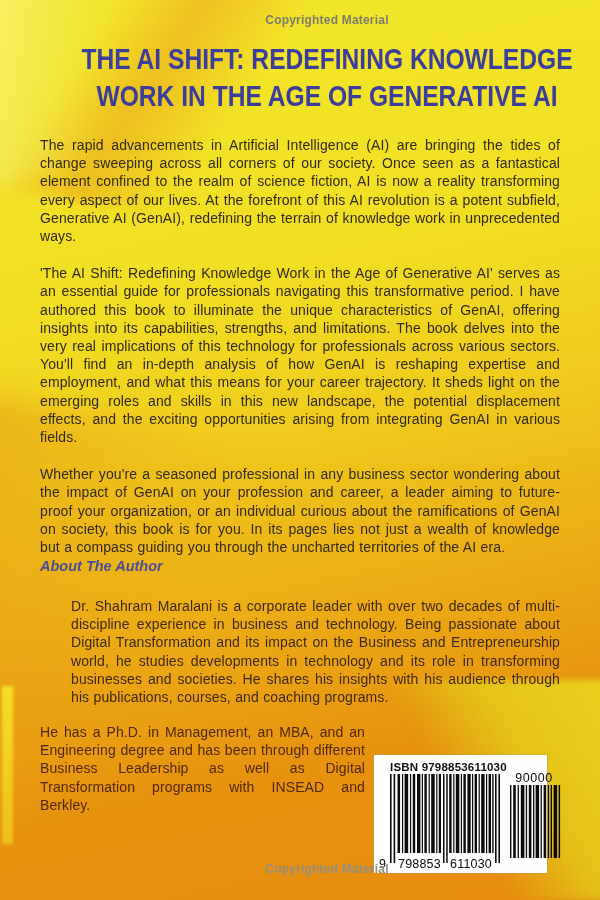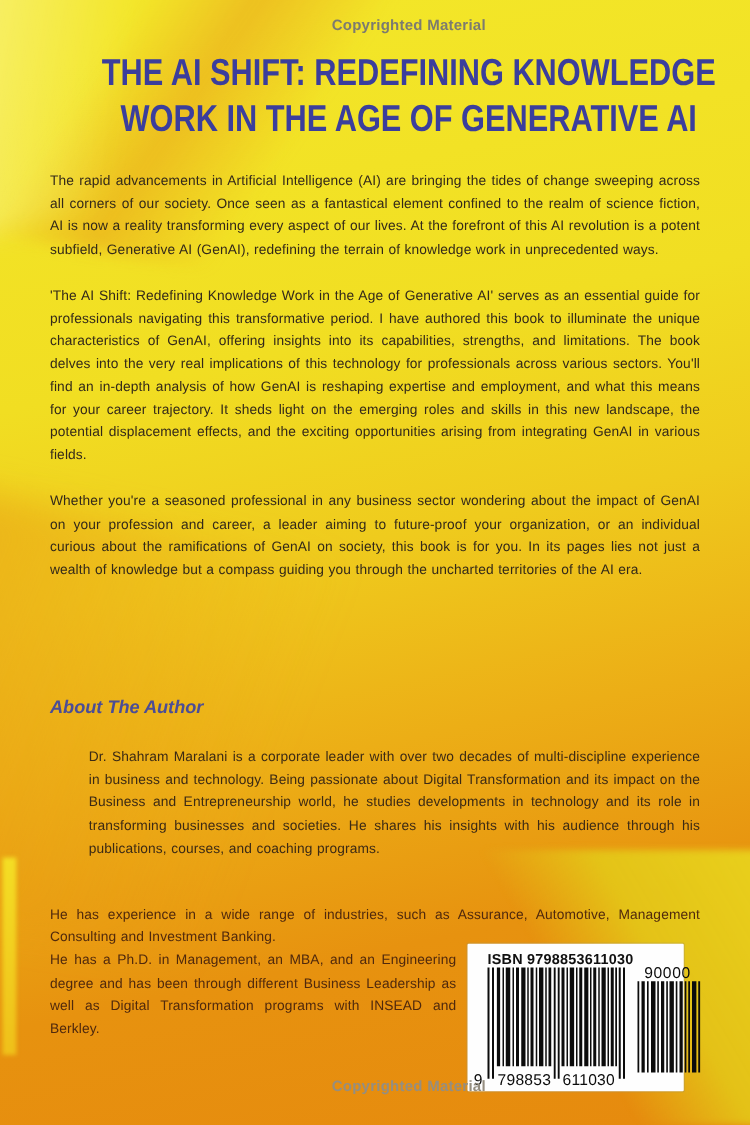--- a/index.html
+++ b/index.html
@@ -27,21 +27,21 @@
 
   .copyright{position:absolute;width:100%;text-align:center;font-weight:bold;font-size:12px;letter-spacing:.2px;}
   .copyright.top{top:13px;color:#7c7b70;}
   .copyright.bottom{top:862px;color:#958e80;}
 
   .title{position:absolute;top:40px;width:100%;text-align:center;
     color:#3b3e9c;font-weight:800;font-size:30px;line-height:37px;}
   .title .line{display:block;transform:scaleX(.82);white-space:nowrap;}
 
   .column{position:absolute;left:40px;width:520px;}
-  p.body{margin:0 0 19px 0;font-size:11px;line-height:18.2px;text-align:justify;
+  p.body{margin:0 0 19px 0;font-size:14px;line-height:18.2px;text-align:justify;
     color:#33291a;letter-spacing:.1px;word-spacing:.4px;}
   .synopsis{top:136px;}
   .about-heading{position:absolute;left:40px;top:558px;font-size:14.5px;font-weight:bold;color:#4b4d96;font-style:italic;}
   .about-p1{top:597px;}
   .about-p1 p.body{color:#3c2a15;margin-left:31px;}
   .about-p2{top:723px;}
   .about-p2 p.body{color:#50290d;margin-bottom:0;}
   .about-p2 .rest{width:325px;}
 
   .barcode-box{position:absolute;left:374px;top:755px;width:173px;height:118px;
@@ -71,21 +71,20 @@
     <p class="body">Whether you're a seasoned professional in any business sector wondering about the impact of GenAI on your profession and career, a leader aiming to future-proof your organization, or an individual curious about the ramifications of GenAI on society, this book is for you. In its pages lies not just a wealth of knowledge but a compass guiding you through the uncharted territories of the AI era.</p>
   </div>
 
   <div class="about-heading">About The Author</div>
 
   <div class="column about-p1">
     <p class="body">Dr. Shahram Maralani is a corporate leader with over two decades of multi-discipline experience in business and technology. Being passionate about Digital Transformation and its impact on the Business and Entrepreneurship world, he studies developments in technology and its role in transforming businesses and societies. He shares his insights with his audience through his publications, courses, and coaching programs.</p>
   </div>
 
   <div class="column about-p2">
-    <p class="body intro">He has experience in a wide range of industries, such as Assurance, Automotive, Management Consulting and Investment Banking.</p>
     <p class="body rest">He has a Ph.D. in Management, an MBA, and an Engineering degree and has been through different Business Leadership as well as Digital Transformation programs with INSEAD and Berkley.</p>
   </div>
 
   <div class="barcode-box">
     <svg width="200" height="118" viewBox="0 0 200 118">
       <text x="16" y="16" font-size="11.5" font-weight="bold" fill="#101010" letter-spacing="0.2">ISBN 9798853611030</text>
 
       <g fill="#0c0c0c">
         <rect x="16" y="19" width="1.6" height="89"></rect>
           <rect x="19.6" y="19" width="1.6" height="89"></rect>

